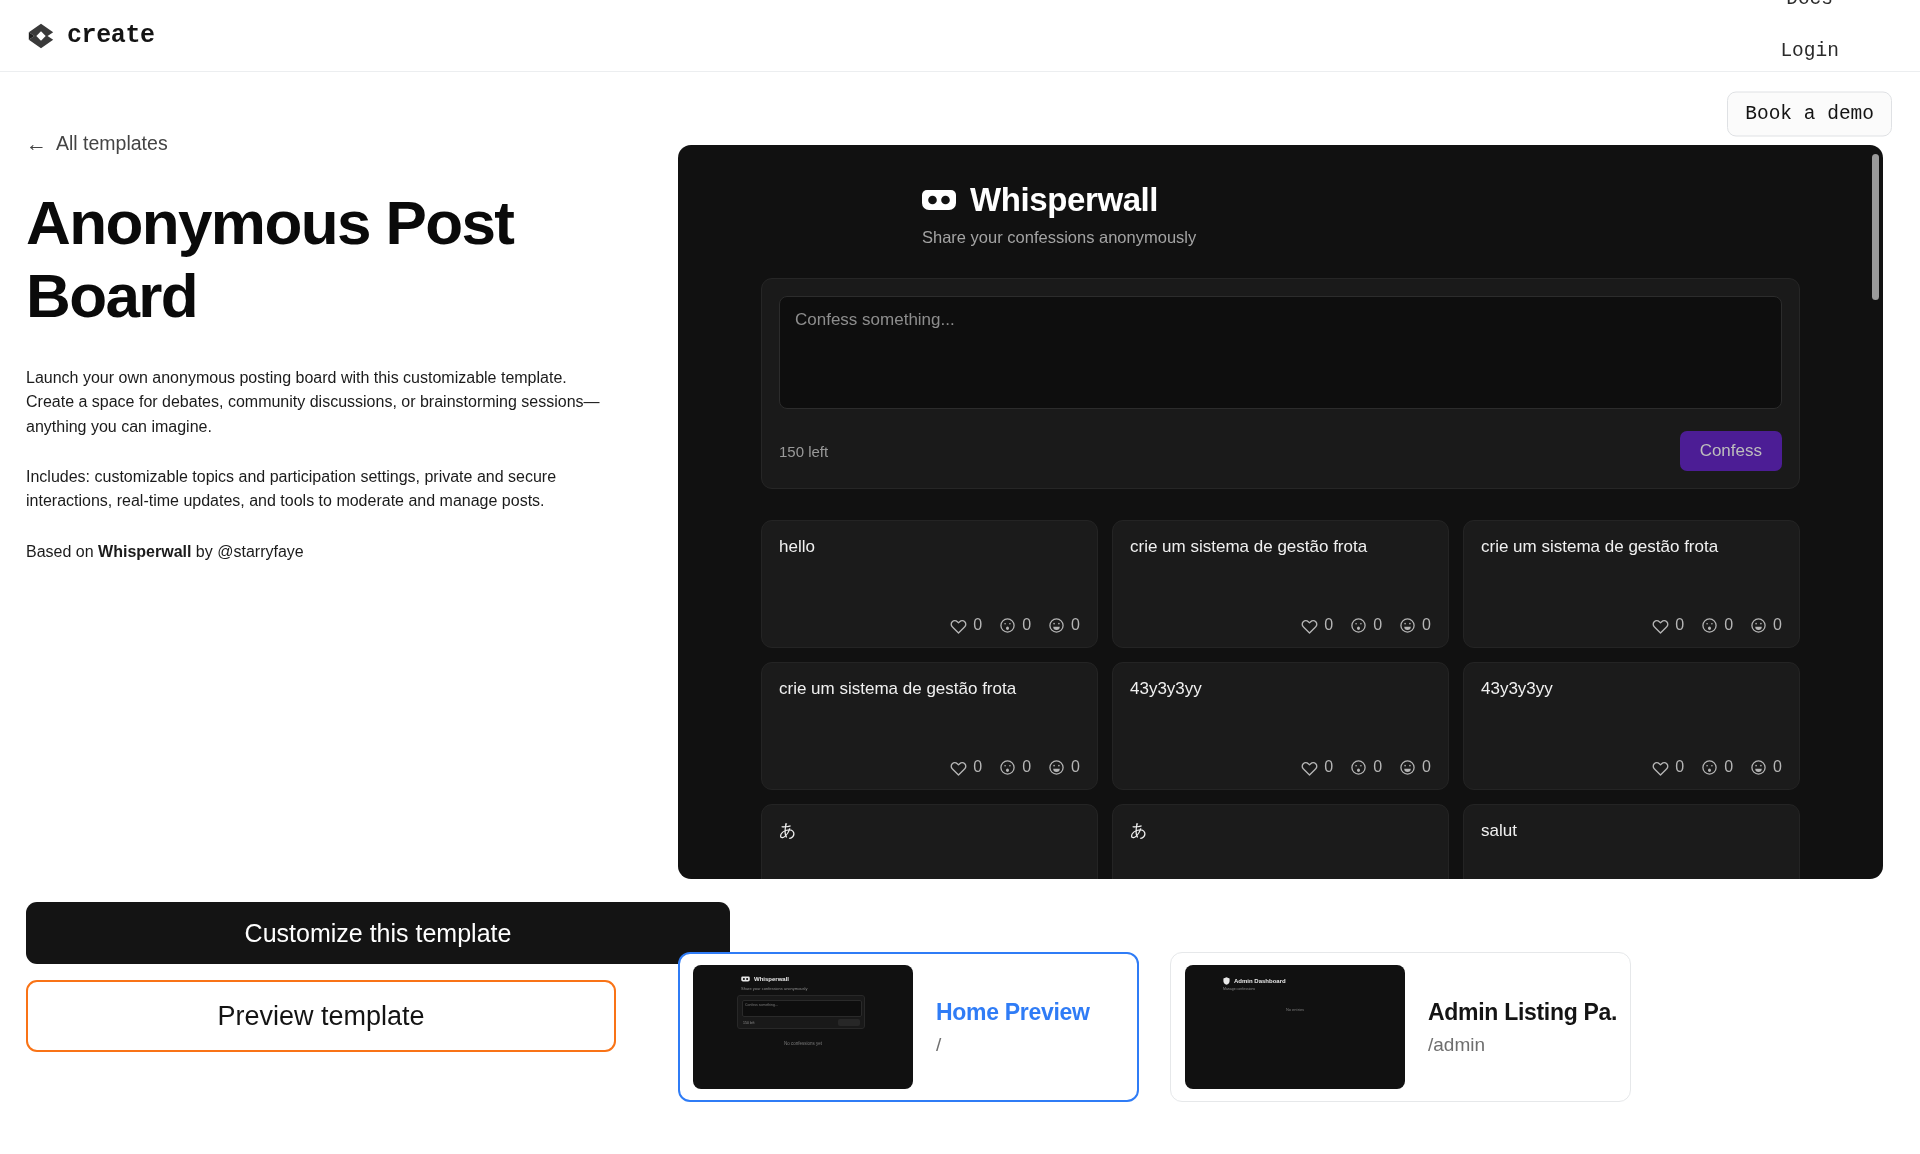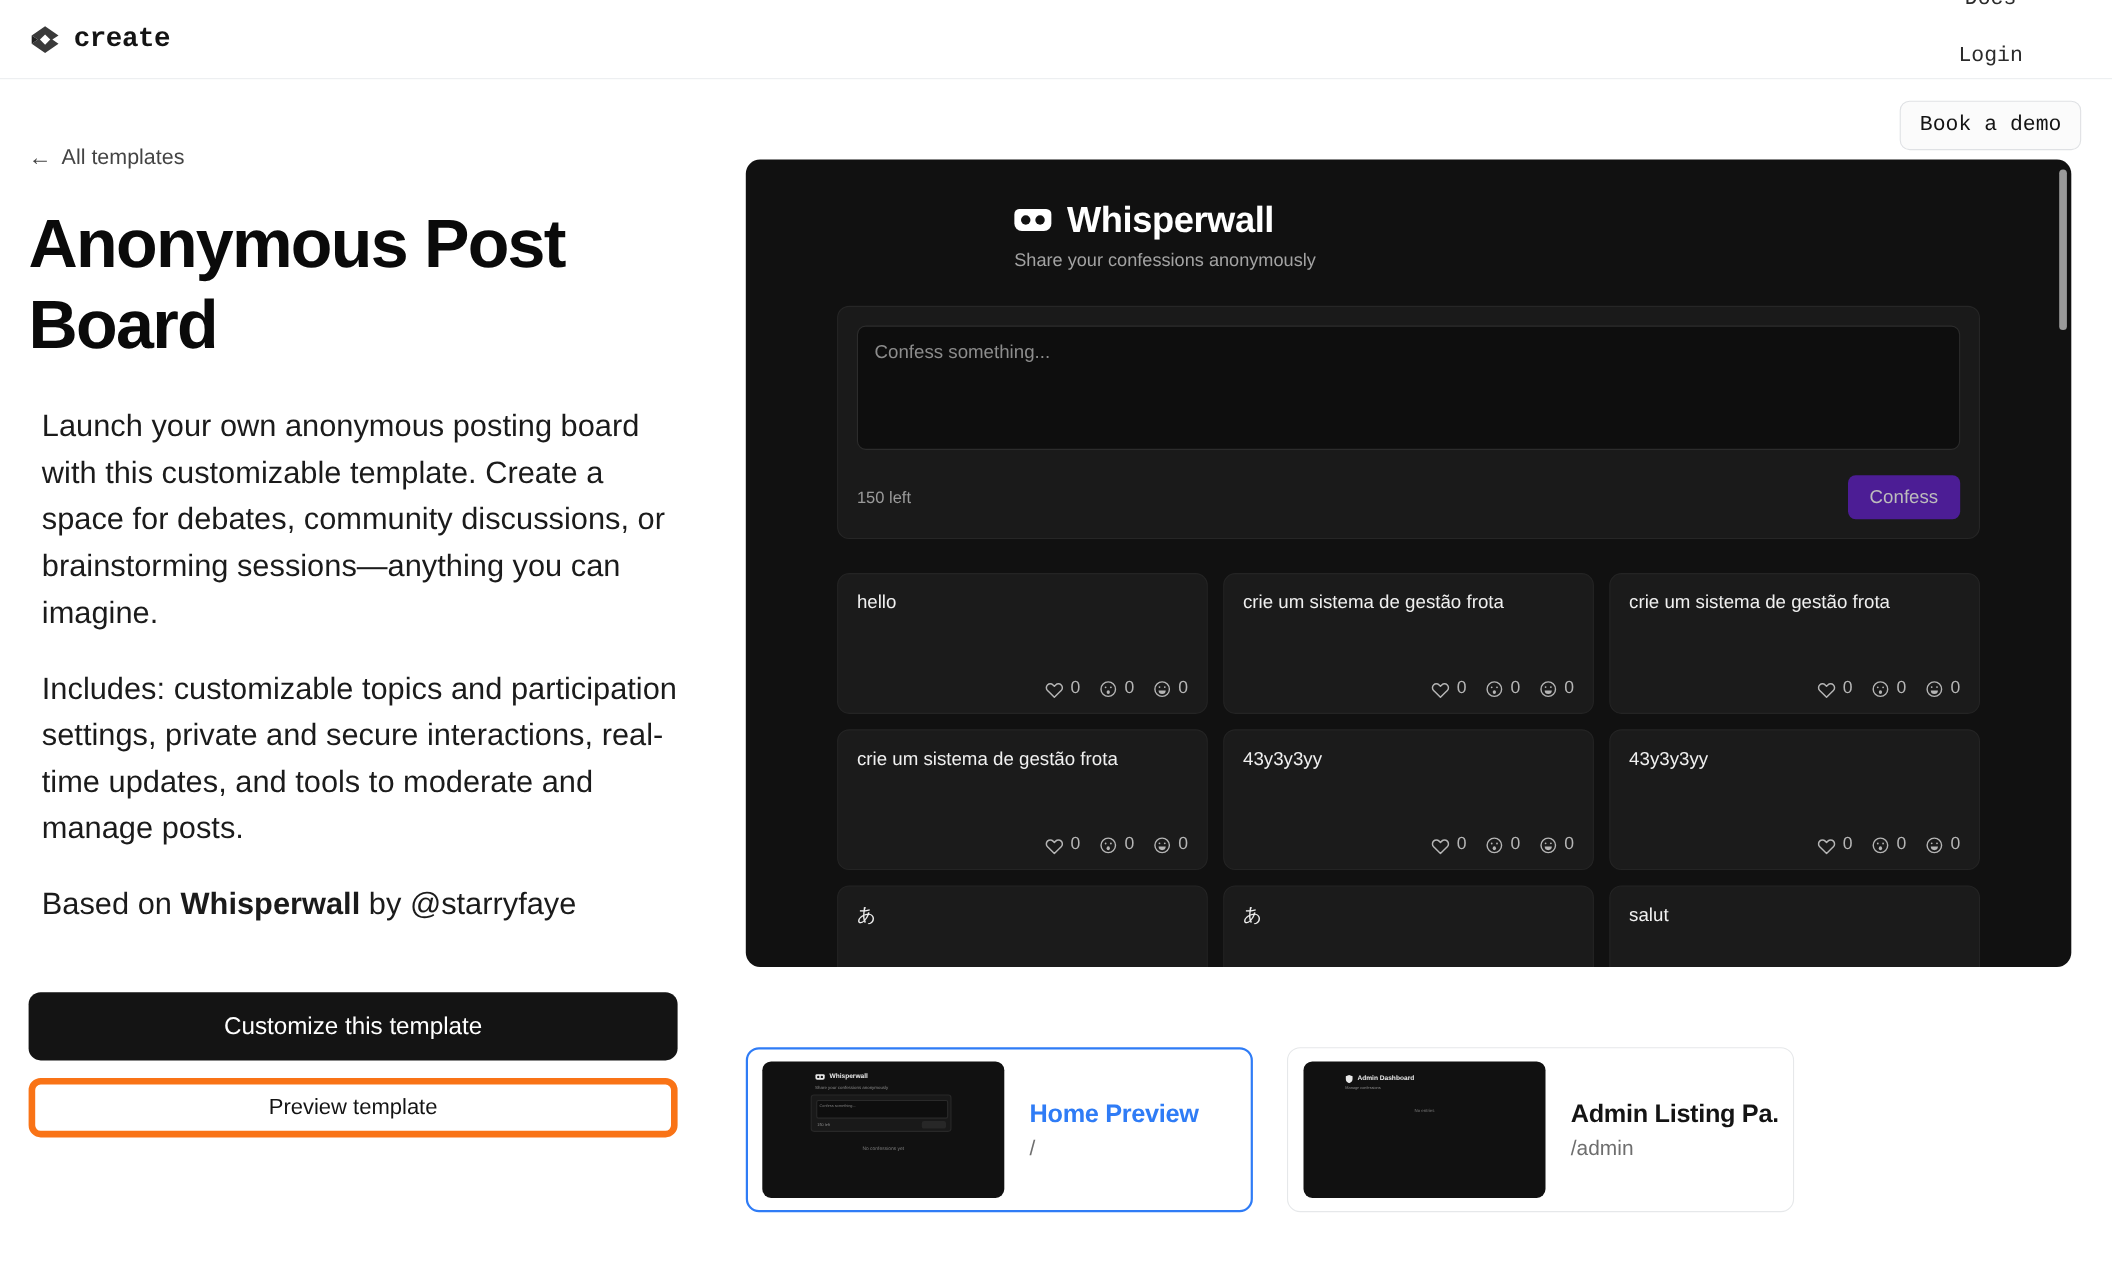--- a/index.html
+++ b/index.html
@@ -64,43 +64,42 @@
   .back-arrow { font-size: 21px; line-height: 1; color: #444; }
 
   .page-title {
     font-size: 62px; line-height: 1.17;
     font-weight: 700; color: #0a0a0a;
     letter-spacing: -1.6px;
     max-width: 560px;
     margin-bottom: 34px;
   }
   .lead {
-    font-size: 28px; line-height: 1.52;
+    font-size: 16px; line-height: 1.52;
     color: #1b1b1b; max-width: 578px;
     margin-bottom: 26px;
-    margin-left: 12px;
   }
   .lead.last { margin-bottom: 0; }
   .lead b { font-weight: 700; }
 
   .cta-wrap {
     position: absolute; left: 26px; top: 902px; width: 590px;
   }
   .btn-primary {
-    display: block; width: 590px; height: 62px;
+    display: block; width: 704px; height: 62px;
     background: #141414; color: #ffffff;
     border: none; border-radius: 11px;
-    font-size: 22px; font-family: inherit;
+    font-size: 25px; font-family: inherit;
     cursor: pointer; margin-bottom: 16px;
   }
   .btn-secondary {
-    display: block; width: 590px; height: 54px;
+    display: block; width: 590px; height: 72px;
     background: #ffffff; color: #141414;
-    border: 6px solid #f97316; border-radius: 11px;
-    font-size: 20px; font-family: inherit;
+    border: 2px solid #f97316; border-radius: 11px;
+    font-size: 27px; font-family: inherit;
     cursor: pointer;
   }
 
   
   .preview-panel {
     position: absolute; left: 678px; top: 145px;
     width: 1205px; height: 734px;
     background: #111111;
     border-radius: 13px;
     overflow: hidden;

